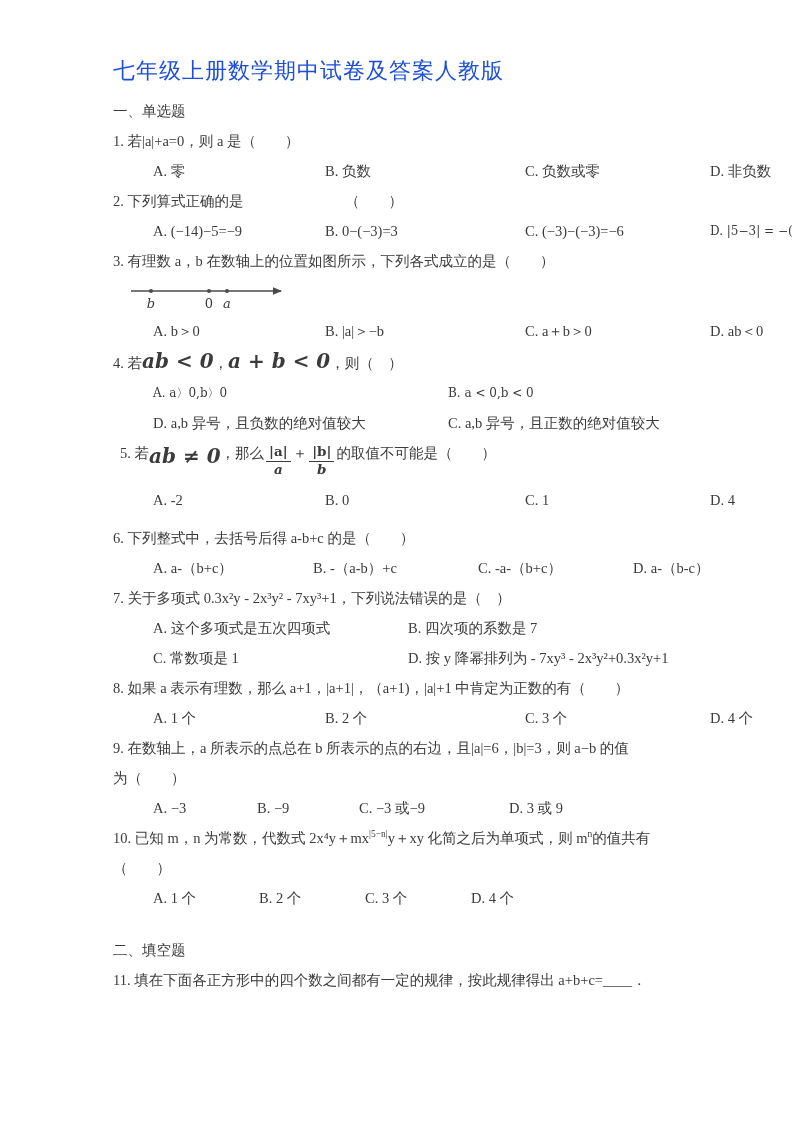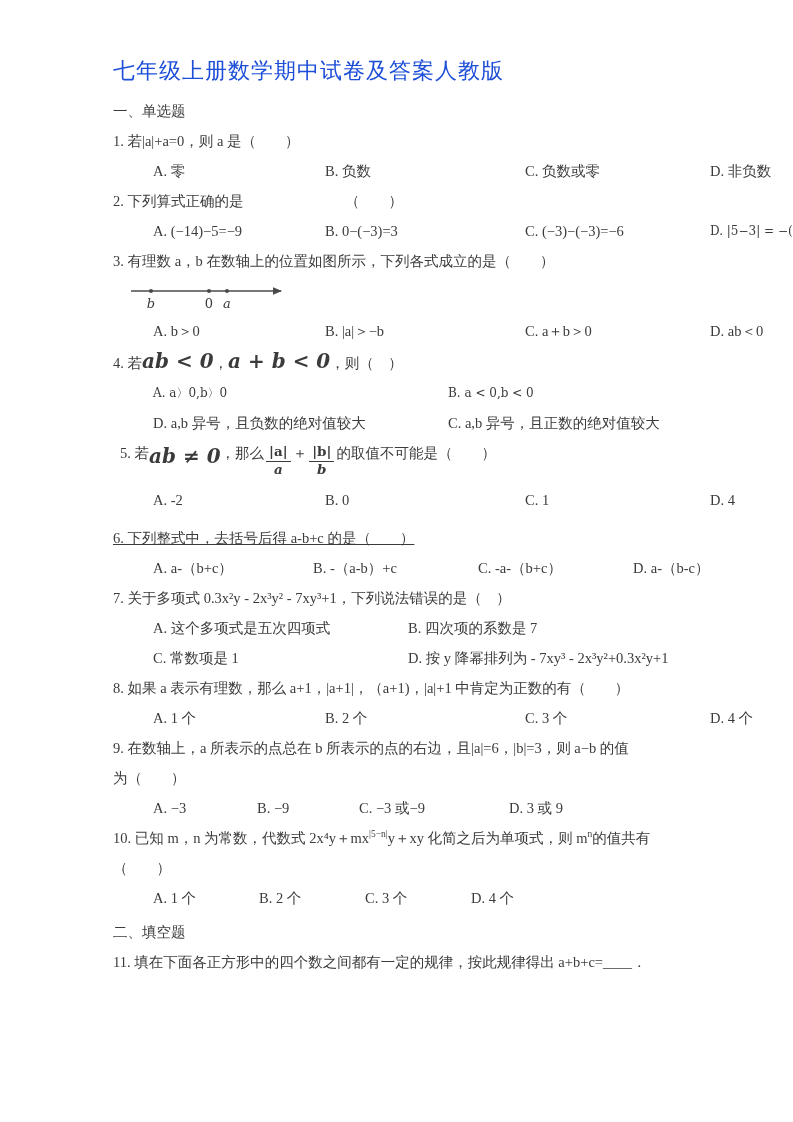--- a/index.html
+++ b/index.html
@@ -36,22 +36,22 @@
   .q5line{display:flex;align-items:flex-start;margin:0 7px 14px;font-size:14.5px;white-space:nowrap;}
   .frac{
     display:inline-flex;flex-direction:column;align-items:center;
     font-family:"DejaVu Serif",serif;font-size:13.5px;line-height:1.15;
     margin:0 2px;font-weight:bold;
   }
   .frac .num{border-bottom:1.2px solid #3b3b3b;padding:0 3px 1px;}
   .frac .den{padding:0 3px;font-style:italic;}
   sup{font-size:9.5px;line-height:0;}
   .mt10{margin-top:10px;}
-  .mt12{margin-top:20px;text-decoration:underline;}
-  .mt34{margin-top:16px;}
+  .mt12{margin-top:20px;}
+  .mt34{margin-top:34px;}
   svg text{font-family:"DejaVu Serif",serif;font-size:13px;fill:#3b3b3b;}
   svg .it{font-style:italic;}
 </style>
 </head>
 <body>
 
 <div class="content">
 
   <h1 class="title">七年级上册数学期中试卷及答案人教版</h1>
 

